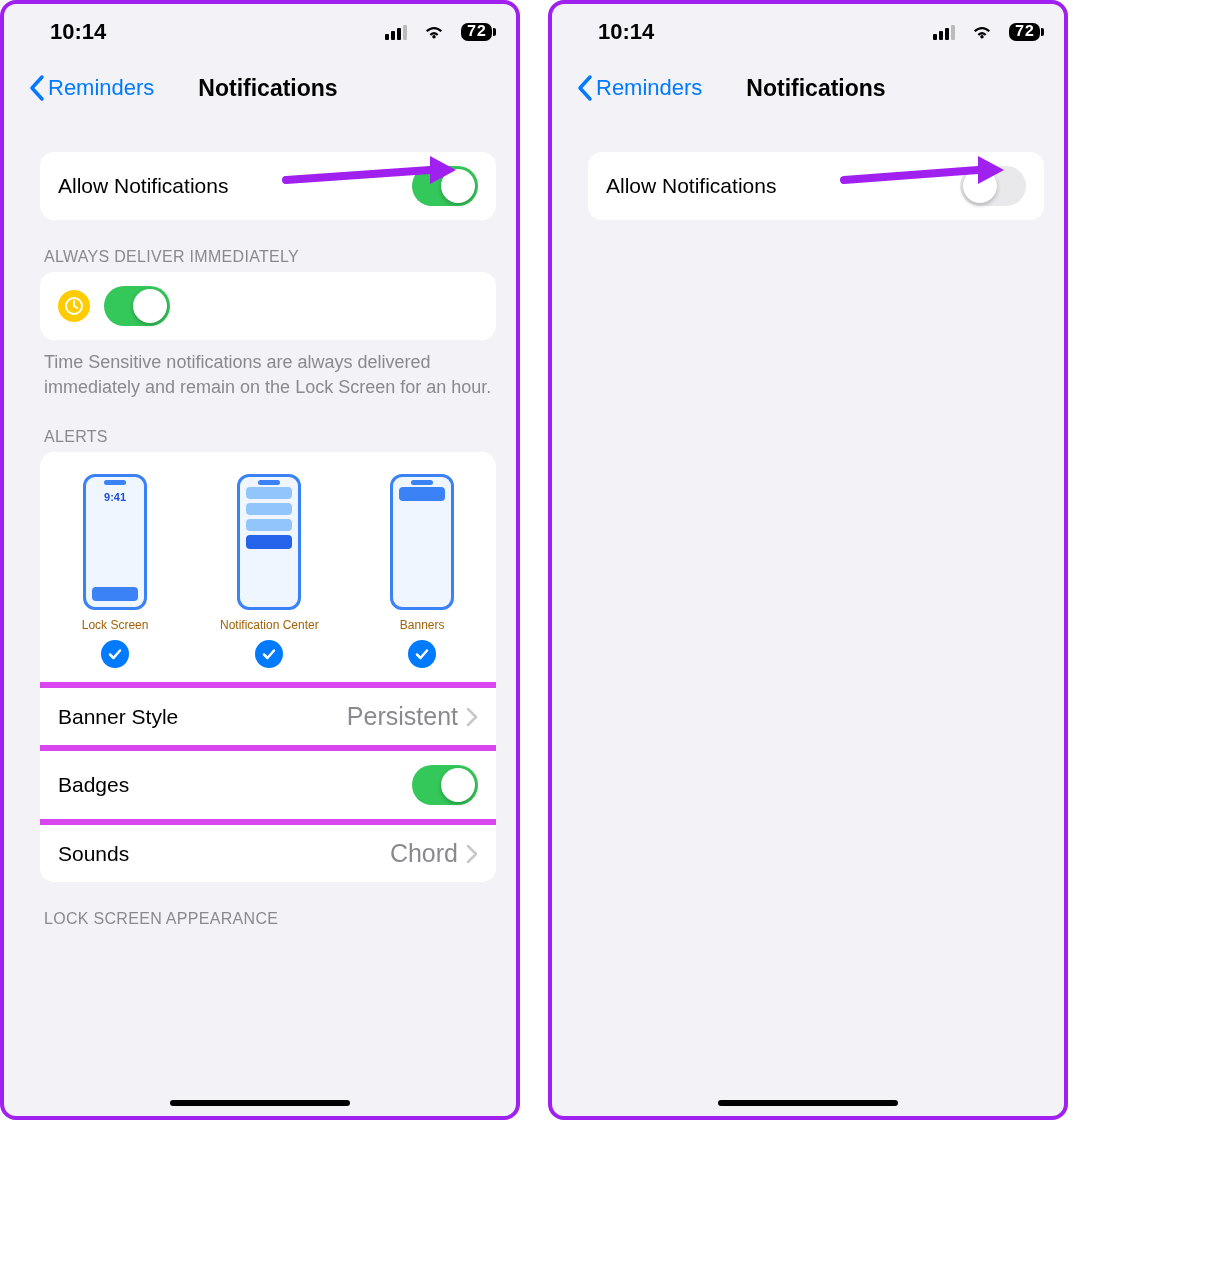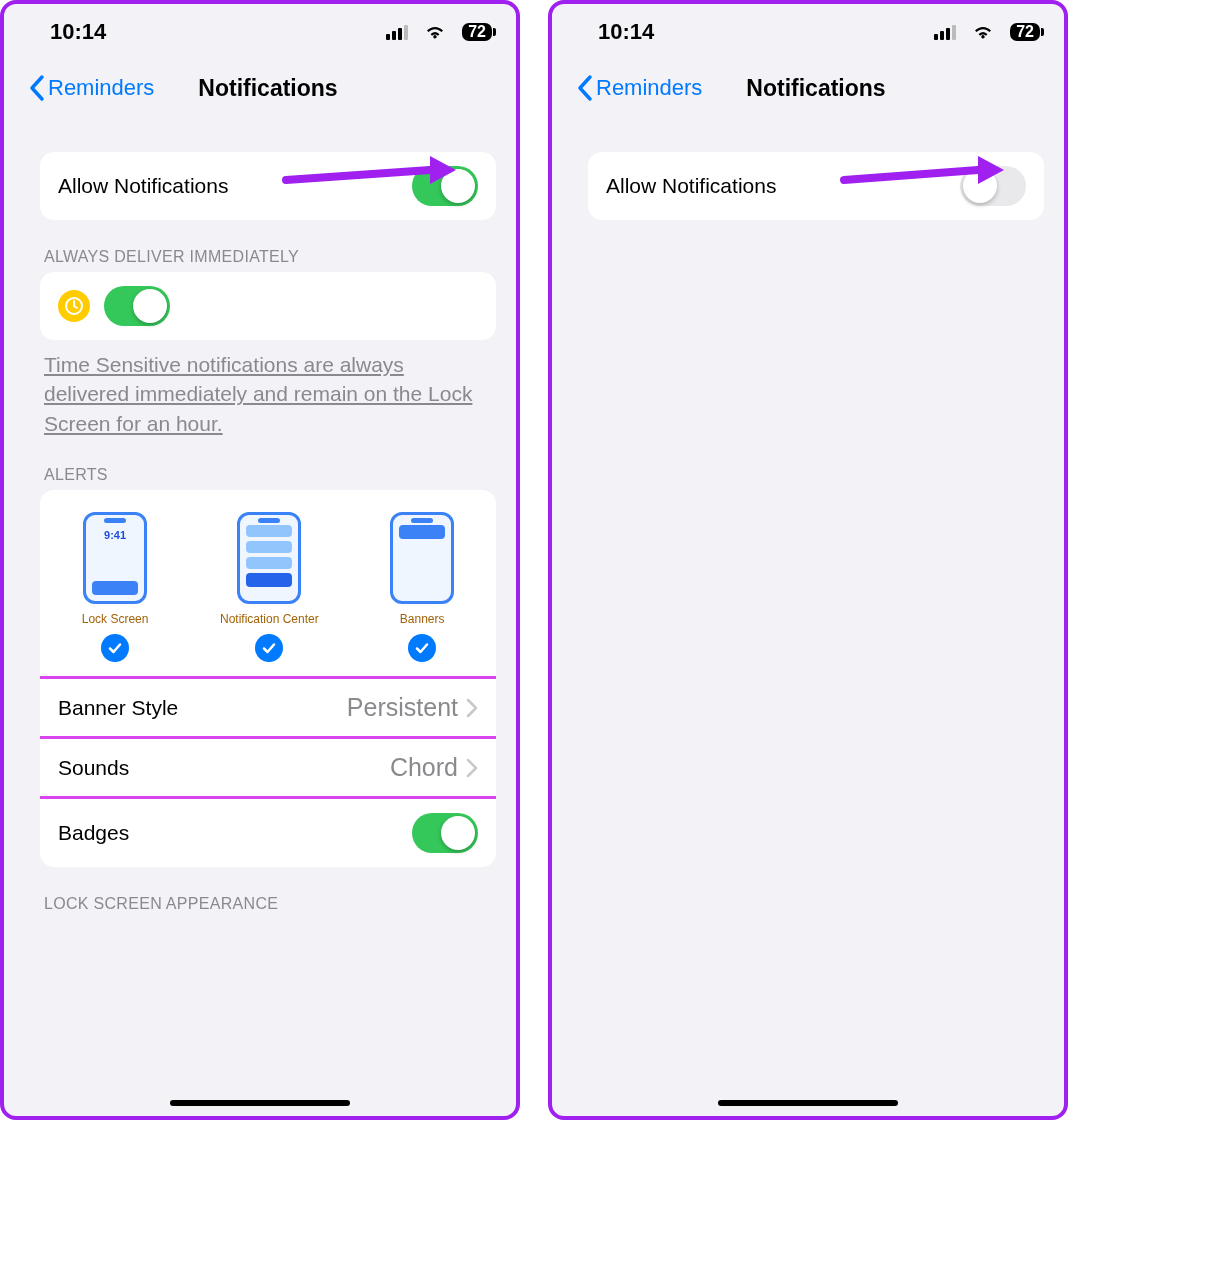--- a/index.html
+++ b/index.html
@@ -30,21 +30,21 @@
   .status-bar {
     height: 56px;
     display: flex;
     align-items: center;
     justify-content: space-between;
     padding: 0 24px 0 30px;
     font-weight: 600;
     font-size: 22px;
     color: #000;
   }
-  .status-icons { display: flex; align-items: center; gap: 16px; }
+  .status-icons { display: flex; align-items: center; gap: 16px; font-family: Liberation Mono, monospace; }
   .bars { display: inline-flex; align-items: flex-end; gap: 2px; }
   .bars span { width: 4px; background: #000; border-radius: 1px; display: inline-block; }
   .bars span:nth-child(1){height:6px}
   .bars span:nth-child(2){height:9px}
   .bars span:nth-child(3){height:12px}
   .bars span:nth-child(4){height:15px; background:#bbb}
   .wifi svg { display:block; }
   .battery-pill {
     background:#000; color:#fff; border-radius:7px; padding:1px 6px;
     font-size:16px; font-weight:700; display:inline-flex; align-items:center;
@@ -72,32 +72,32 @@
     font-size:23px; font-weight:600; color:#000;
     pointer-events:none;
   }
   
   .content { padding: 0 20px 30px; flex:1; overflow-y:hidden; }
   .section-header {
     font-size:16px; color:#8a8a8e; letter-spacing:0.3px;
     padding: 28px 4px 6px; text-transform:uppercase;
   }
   .section-footer {
-    font-size:21px; color:#8a8a8e;
-    padding: 10px 4px 0; line-height:1.4;text-decoration:underline;
+    font-size:18px; color:#8a8a8e;
+    padding: 10px 4px 0; line-height:1.4;
   }
   .group {
     background:#fff; border-radius:14px; overflow:hidden;
   }
   .group.first { margin-top: 36px; }
   .cell {
     min-height:58px; padding: 14px 18px;
     display:flex; align-items:center;
     font-size:21px; color:#000;
-    border-top:3px solid #d946ef;
+    border-top:6px solid #d946ef;
   }
   .cell:first-child{ border-top:none; }
   .cell .label { flex:1; }
   .cell .value { color:#8a8a8e; font-size:25px; margin-right:8px; }
   .chevron svg { display:block; }
   
   .toggle {
     width:66px; height:40px; border-radius:20px; position:relative;
     transition:background .2s; flex-shrink:0;
   }
@@ -116,21 +116,21 @@
     margin-right:14px; display:flex; align-items:center; justify-content:center;
   }
   .ts-icon svg { display:block; }
   
   .alerts-row {
     display:flex; justify-content:space-around; padding:22px 6px 14px;
     border-top:none;
   }
   .alert-opt { display:flex; flex-direction:column; align-items:center; gap:8px; }
   .alert-opt .mini {
-    width:64px; height:92px; border:3px solid #3b82f6;
+    width:64px; height:136px; border:3px solid #3b82f6;
     border-radius:12px; background:#eff6ff; position:relative;
   }
   .mini .notch { position:absolute; top:3px; left:50%; transform:translateX(-50%);
     width:22px; height:5px; background:#3b82f6; border-radius:3px; }
   .mini .bottom { position:absolute; bottom:6px; left:6px; right:6px; height:14px;
     background:#3b82f6; border-radius:4px; }
   .mini .timetxt { position:absolute; top:14px; left:0; right:0; text-align:center;
     font-size:11px; font-weight:600; color:#1d4ed8; }
   .mini .stack span { display:block; margin:4px 6px 0; height:12px;
     background:#93c5fd; border-radius:4px; }
@@ -276,33 +276,33 @@
         <span class="label">Banner Style</span>
         <span class="value">Persistent</span>
         <span class="chevron">
             <svg width="12" height="20" viewBox="0 0 12 20">
               <path d="M2 2l8 8-8 8" stroke="#c7c7cc" stroke-width="2.5" fill="none" stroke-linecap="round" stroke-linejoin="round"></path>
             </svg>
           </span>
       </div>
 
       <div class="cell">
+        <span class="label">Badges</span>
+        <span class="toggle on">
+            <span class="knob"></span>
+          </span>
+      </div>
+
+      <div class="cell">
         <span class="label">Sounds</span>
         <span class="value">Chord</span>
         <span class="chevron">
             <svg width="12" height="20" viewBox="0 0 12 20">
               <path d="M2 2l8 8-8 8" stroke="#c7c7cc" stroke-width="2.5" fill="none" stroke-linecap="round" stroke-linejoin="round"></path>
             </svg>
-          </span>
-      </div>
-
-      <div class="cell">
-        <span class="label">Badges</span>
-        <span class="toggle on">
-            <span class="knob"></span>
           </span>
       </div>
     </div>
 
     <div class="section-header">LOCK SCREEN APPEARANCE</div>
 
   </div>
 
   <div class="home-ind"></div>
 </div>

